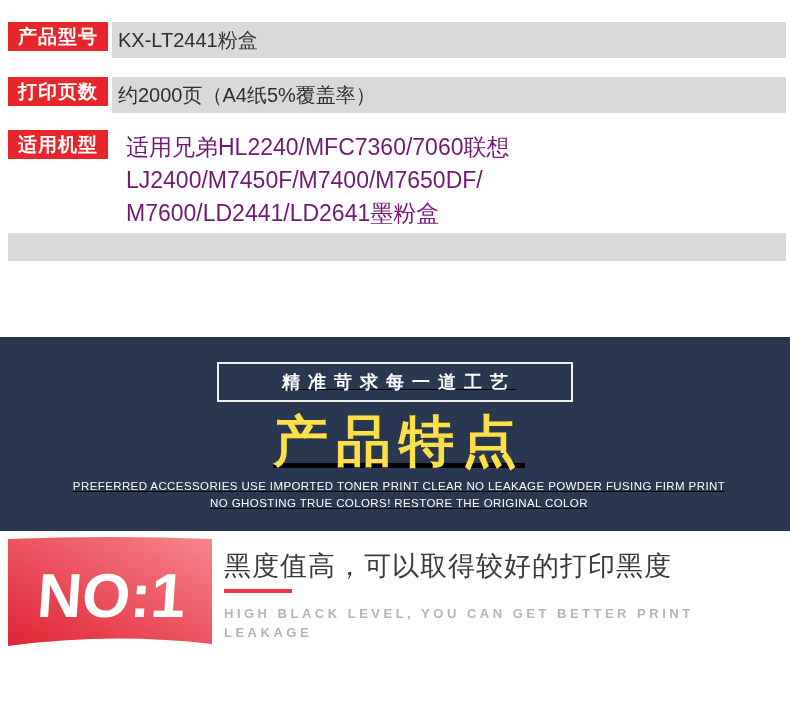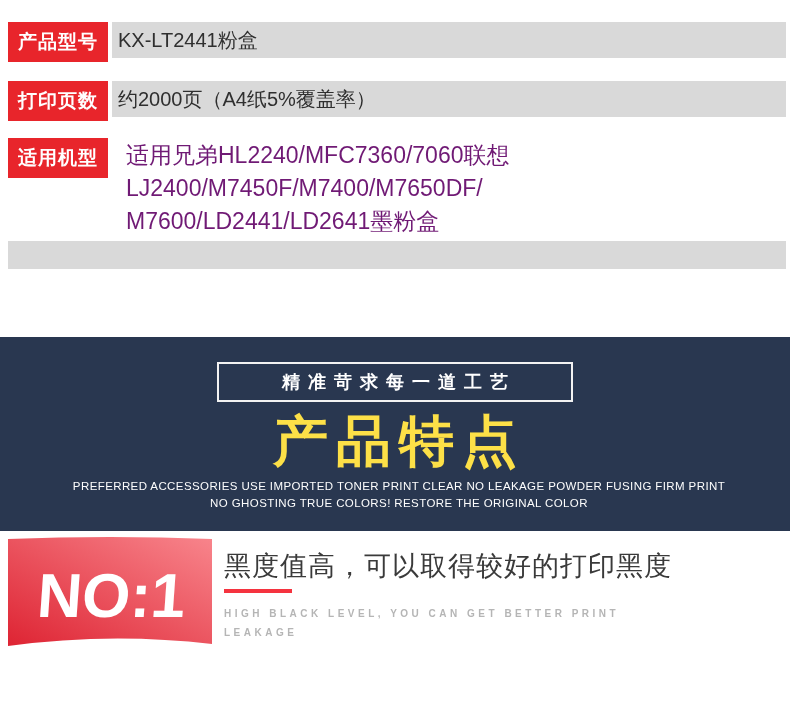--- a/index.html
+++ b/index.html
@@ -7,36 +7,36 @@
   body { font-family:"Liberation Sans","DejaVu Sans",sans-serif; }
   .page { position:relative; width:790px; height:705px; background:#ffffff; overflow:hidden; }
 
   
   .spec { position:absolute; top:22px; left:8px; right:4px; }
   .spec-row { display:flex; align-items:flex-start; }
   .mb1 { margin-bottom:19px; }
   .mb2 { margin-bottom:17px;border-radius:13px; }
   .mb3 { margin-bottom:22px; }
   .spec-badge {
-    flex:0 0 100px; width:100px; height:40px; background:#e8252b; color:#ffffff;
+    flex:0 0 100px; width:100px; height:29px; background:#e8252b; color:#ffffff;
     font-size:19px; font-weight:bold; letter-spacing:1px;
     display:flex; align-items:center; justify-content:center;
   }
   .spec-val {
     flex:1; margin-left:4px; background:#d9d9d9; height:36px; line-height:36px;
     padding-left:6px; font-size:20px; color:#2f2f2f; white-space:nowrap; overflow:hidden;
   }
   .spec-val-multi {
     flex:1; margin-left:4px; background:transparent; padding-left:14px; padding-top:1px;
     font-size:23px; line-height:33px; color:#701a75;
   }
   .gray-strip { height:28px; background:#d9d9d9; margin-top:3px; }
 
   
-  .banner { position:absolute; top:337px; left:0; width:790px; height:194px; background:#293750; }
+  .banner { position:absolute; top:337px; left:0; width:790px; height:194px; background:#293750;text-decoration:underline; }
   .slogan-box {
     width:356px; height:40px; margin:25px auto 0; border:2px solid #f2f2f2;
     text-align:center; line-height:36px; color:#ffffff; font-size:18px; font-weight:bold;
     letter-spacing:8px; text-indent:8px; white-space:nowrap; overflow:hidden;
   }
   .banner-title {
     margin-top:10px; text-align:center; font-size:55px; line-height:58px; font-weight:bold;
     color:#fde047; letter-spacing:8px; text-indent:8px; white-space:nowrap;
   }
   .banner-sub {
@@ -46,21 +46,21 @@
 
   
   .feature { position:absolute; top:537px; left:0; width:790px; height:118px; }
   .no1-svg { position:absolute; left:8px; top:0; display:block; }
   .feature-zh {
     position:absolute; left:224px; top:12px; font-size:27px; line-height:34px;
     color:#3a3a3a; letter-spacing:1px; white-space:nowrap;
   }
   .feature-underline { position:absolute; left:224px; top:52px; width:68px; height:4px; background:#f5333f; }
   .feature-en {
-    position:absolute; left:224px; top:67px; font-size:10px; line-height:19px; font-weight:bold;
+    position:absolute; left:224px; top:67px; font-size:13px; line-height:19px; font-weight:bold;
     color:#b5b5b5; letter-spacing:3.5px; white-space:nowrap;
   }
 </style>
 </head>
 <body>
 
 <div class="page">
 
   <div class="spec">
 

